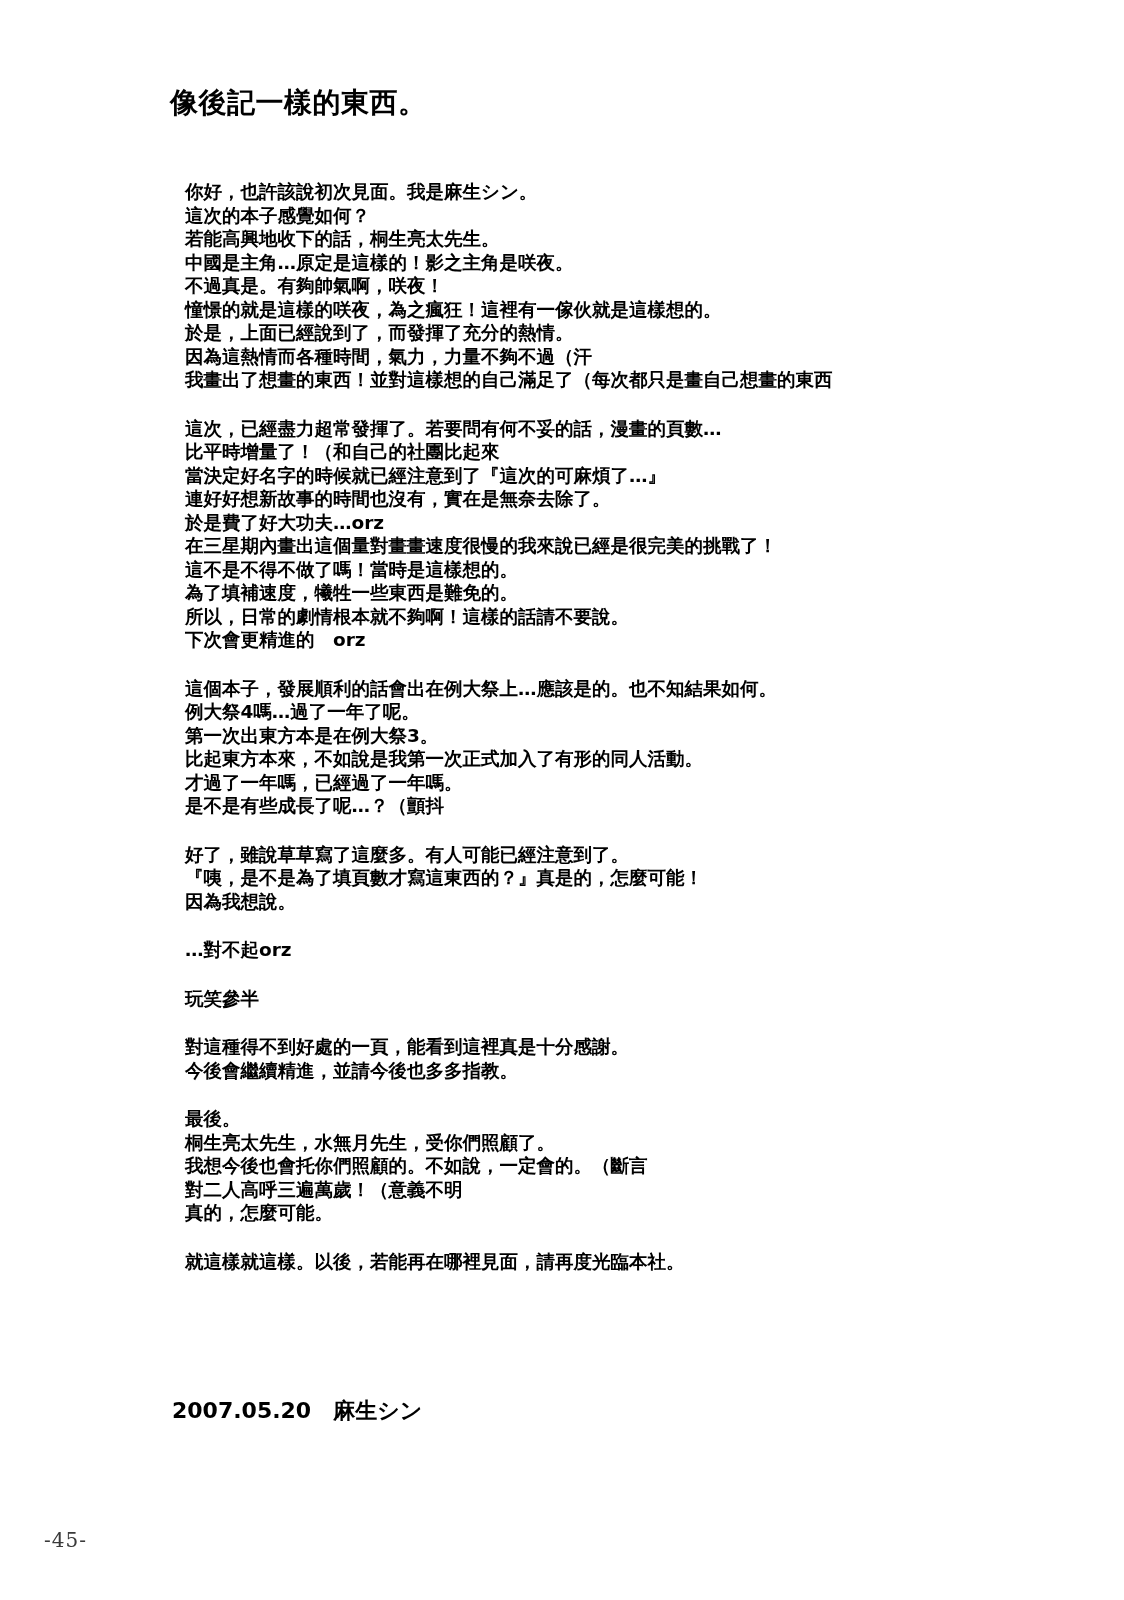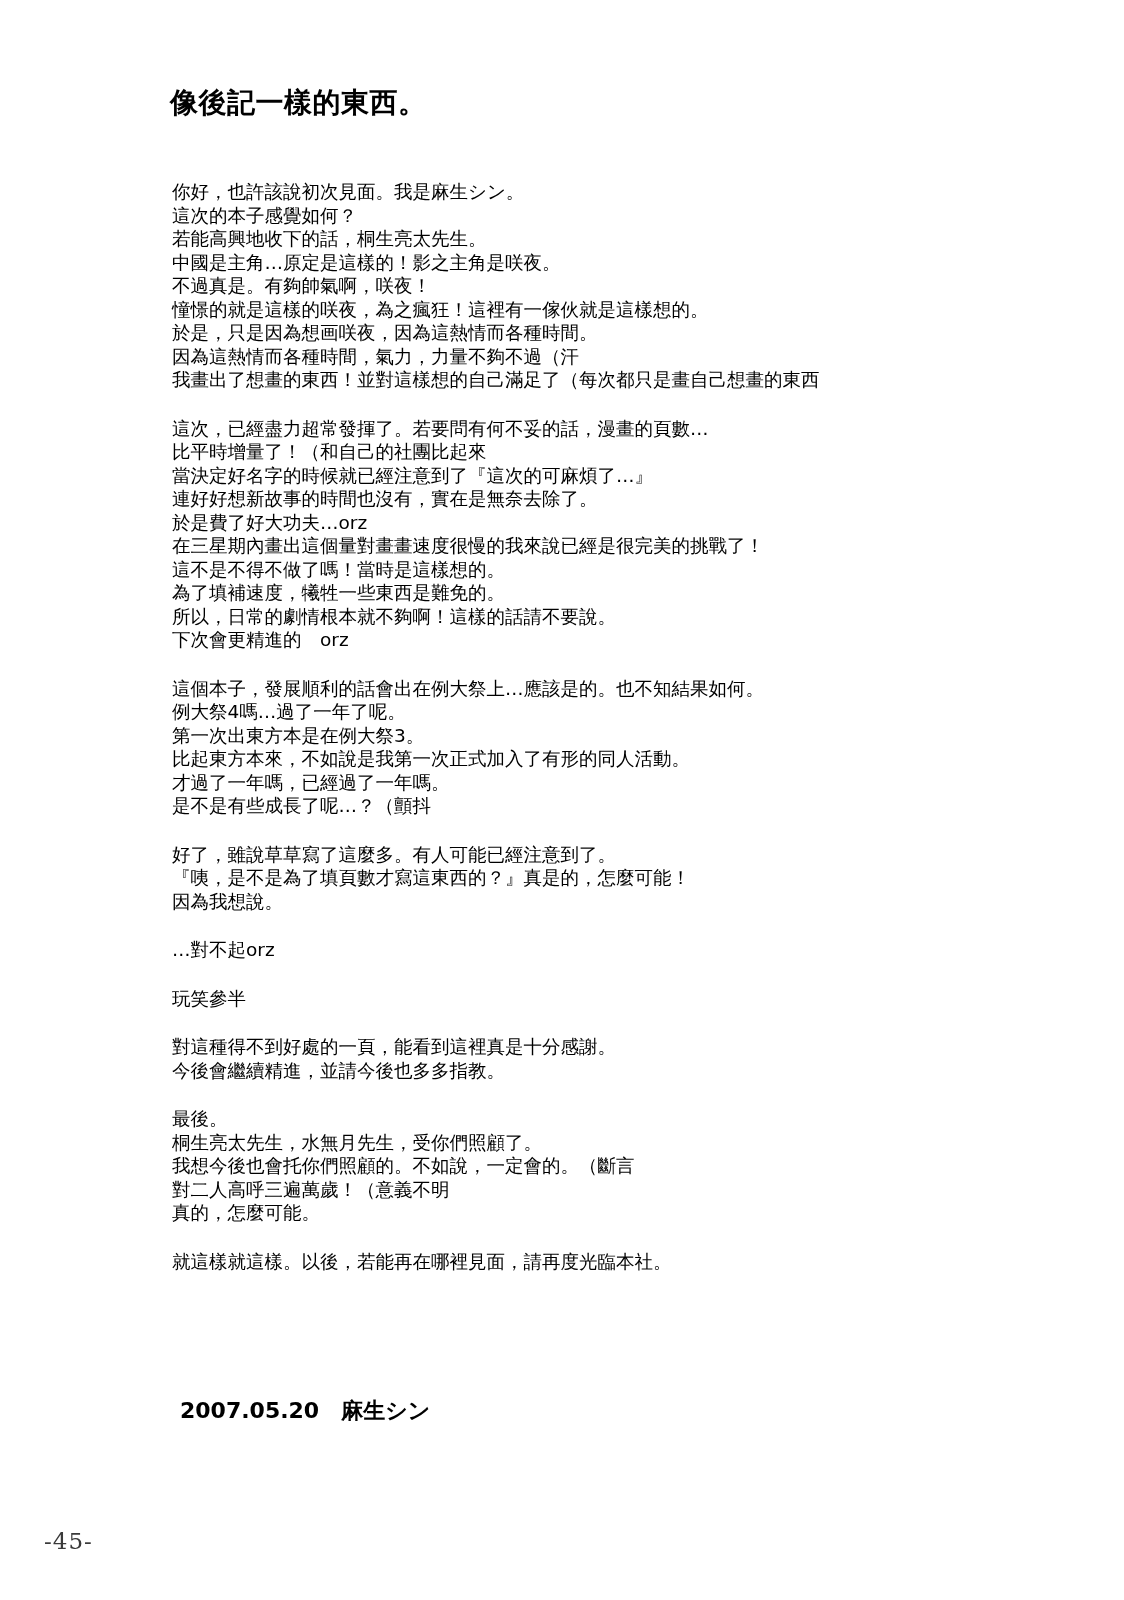--- a/index.html
+++ b/index.html
@@ -21,67 +21,67 @@
     left: 170px;
     top: 84px;
     margin: 0;
     font-size: 28px;
     font-weight: bold;
     letter-spacing: 0.5px;
     white-space: nowrap;
   }
   .body-text {
     position: absolute;
-    left: 172px;
+    left: 185px;
     top: 180px;
     width: 880px;
     font-size: 18.5px;
-    font-weight: normal;
+    font-weight: bold;
     line-height: 23.5px;
   }
   .para {
     margin: 0 0 25px 0;
   }
   .line {
     white-space: pre-wrap;
   }
   .dateline {
     position: absolute;
-    left: 180px;
+    left: 172px;
     top: 1396px;
     font-size: 22px;
     font-weight: 600;
     white-space: nowrap;
   }
   .pagenum {
     position: absolute;
     left: 44px;
     top: 1528px;
     font-family: "DejaVu Serif", serif;
-    font-size: 23px;
+    font-size: 20px;
     font-weight: normal;
     color: #3a3a3a;
     letter-spacing: 1px;
   }
 </style>
 </head>
 <body>
 
 <div class="page">
   <h1 class="title">像後記一樣的東西。</h1>
 
   <div class="body-text">
       <div class="para">
         <div class="line">你好，也許該說初次見面。我是麻生シン。</div>
         <div class="line">這次的本子感覺如何？</div>
         <div class="line">若能高興地收下的話，桐生亮太先生。</div>
         <div class="line">中國是主角…原定是這樣的！影之主角是咲夜。</div>
         <div class="line">不過真是。有夠帥氣啊，咲夜！</div>
         <div class="line">憧憬的就是這樣的咲夜，為之瘋狂！這裡有一傢伙就是這樣想的。</div>
-        <div class="line">於是，只是因為想画咲夜，因為這熱情而各種時間。</div>
+        <div class="line">於是，上面已經說到了，而發揮了充分的熱情。</div>
         <div class="line">因為這熱情而各種時間，氣力，力量不夠不過（汗</div>
         <div class="line">我畫出了想畫的東西！並對這樣想的自己滿足了（每次都只是畫自己想畫的東西</div>
       </div>
       <div class="para">
         <div class="line">這次，已經盡力超常發揮了。若要問有何不妥的話，漫畫的頁數…</div>
         <div class="line">比平時增量了！（和自己的社團比起來</div>
         <div class="line">當決定好名字的時候就已經注意到了『這次的可麻煩了…』</div>
         <div class="line">連好好想新故事的時間也沒有，實在是無奈去除了。</div>
         <div class="line">於是費了好大功夫…orz</div>
         <div class="line">在三星期內畫出這個量對畫畫速度很慢的我來說已經是很完美的挑戰了！</div>

